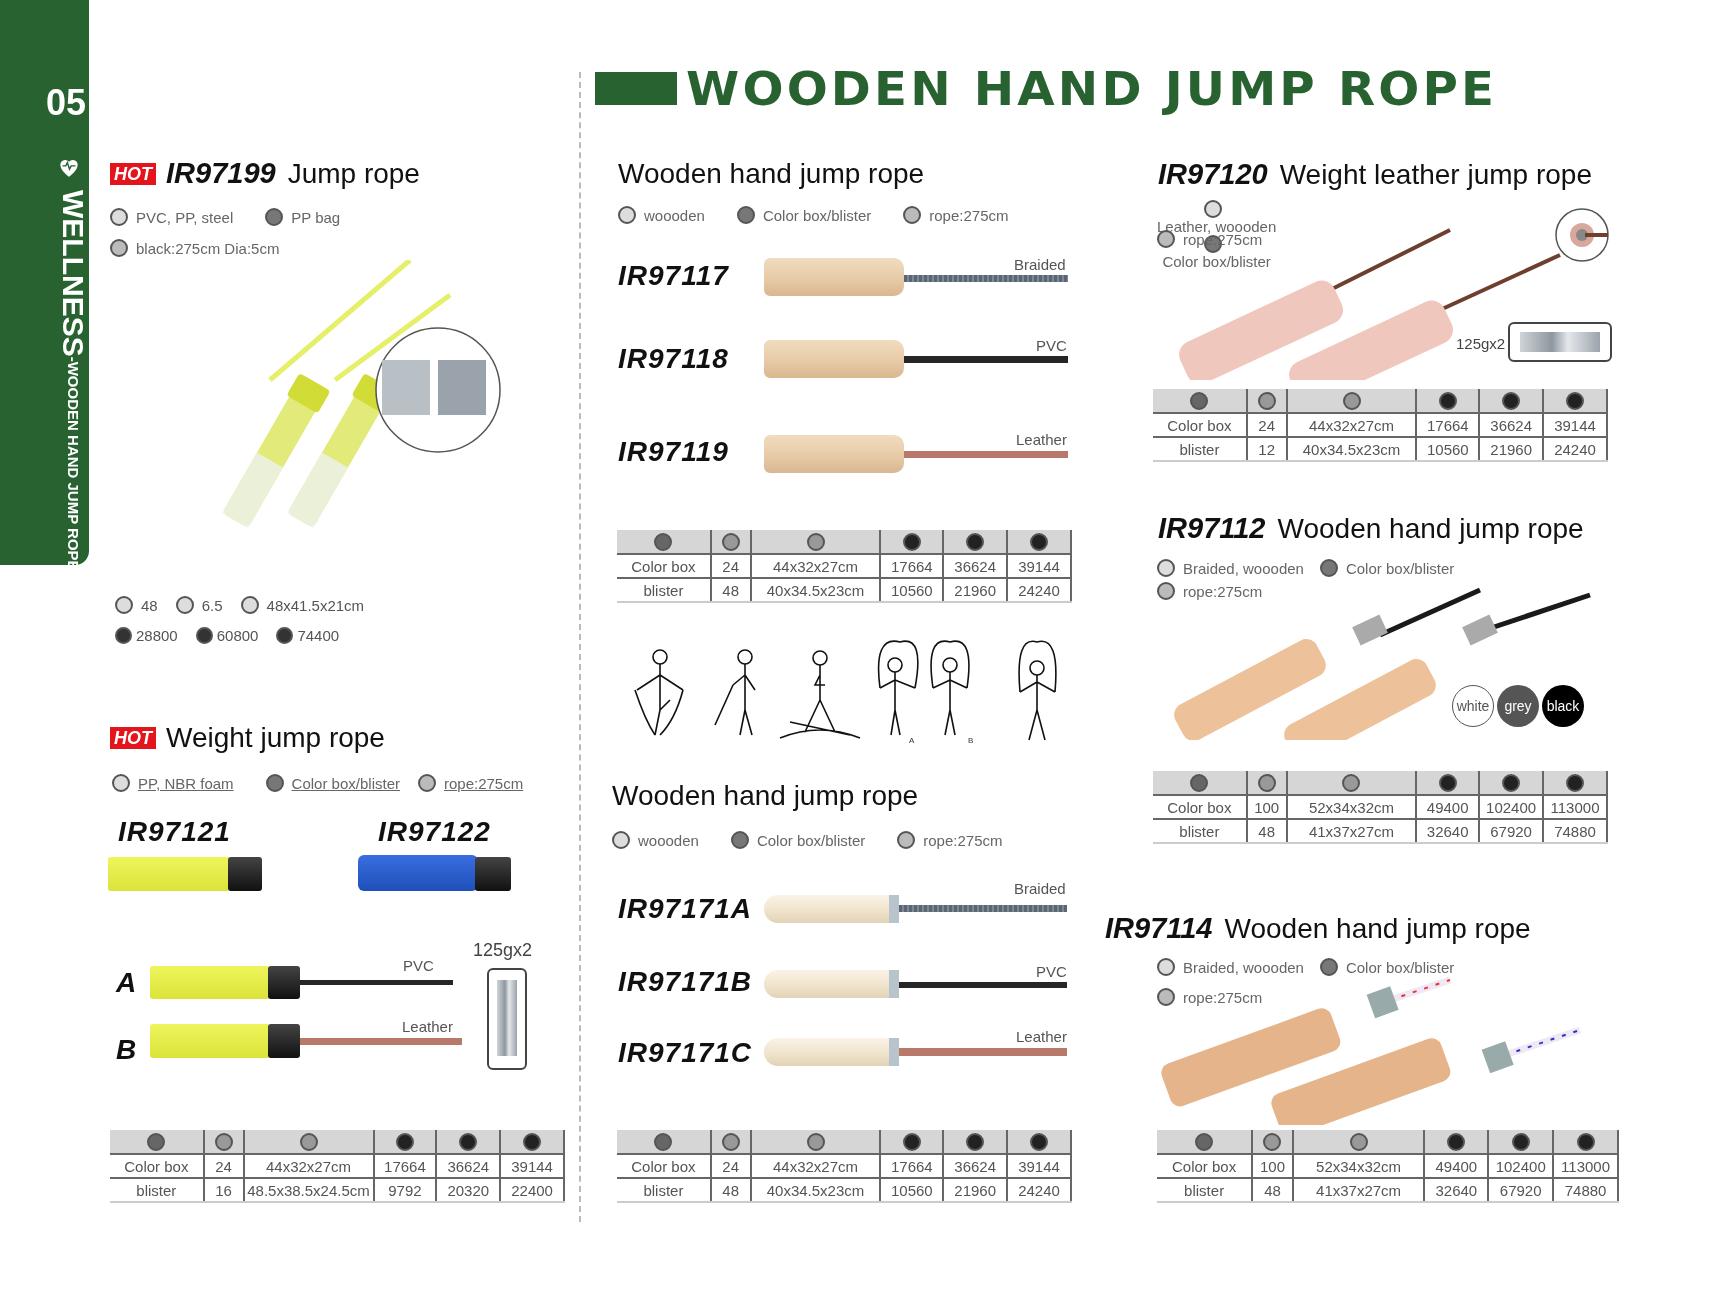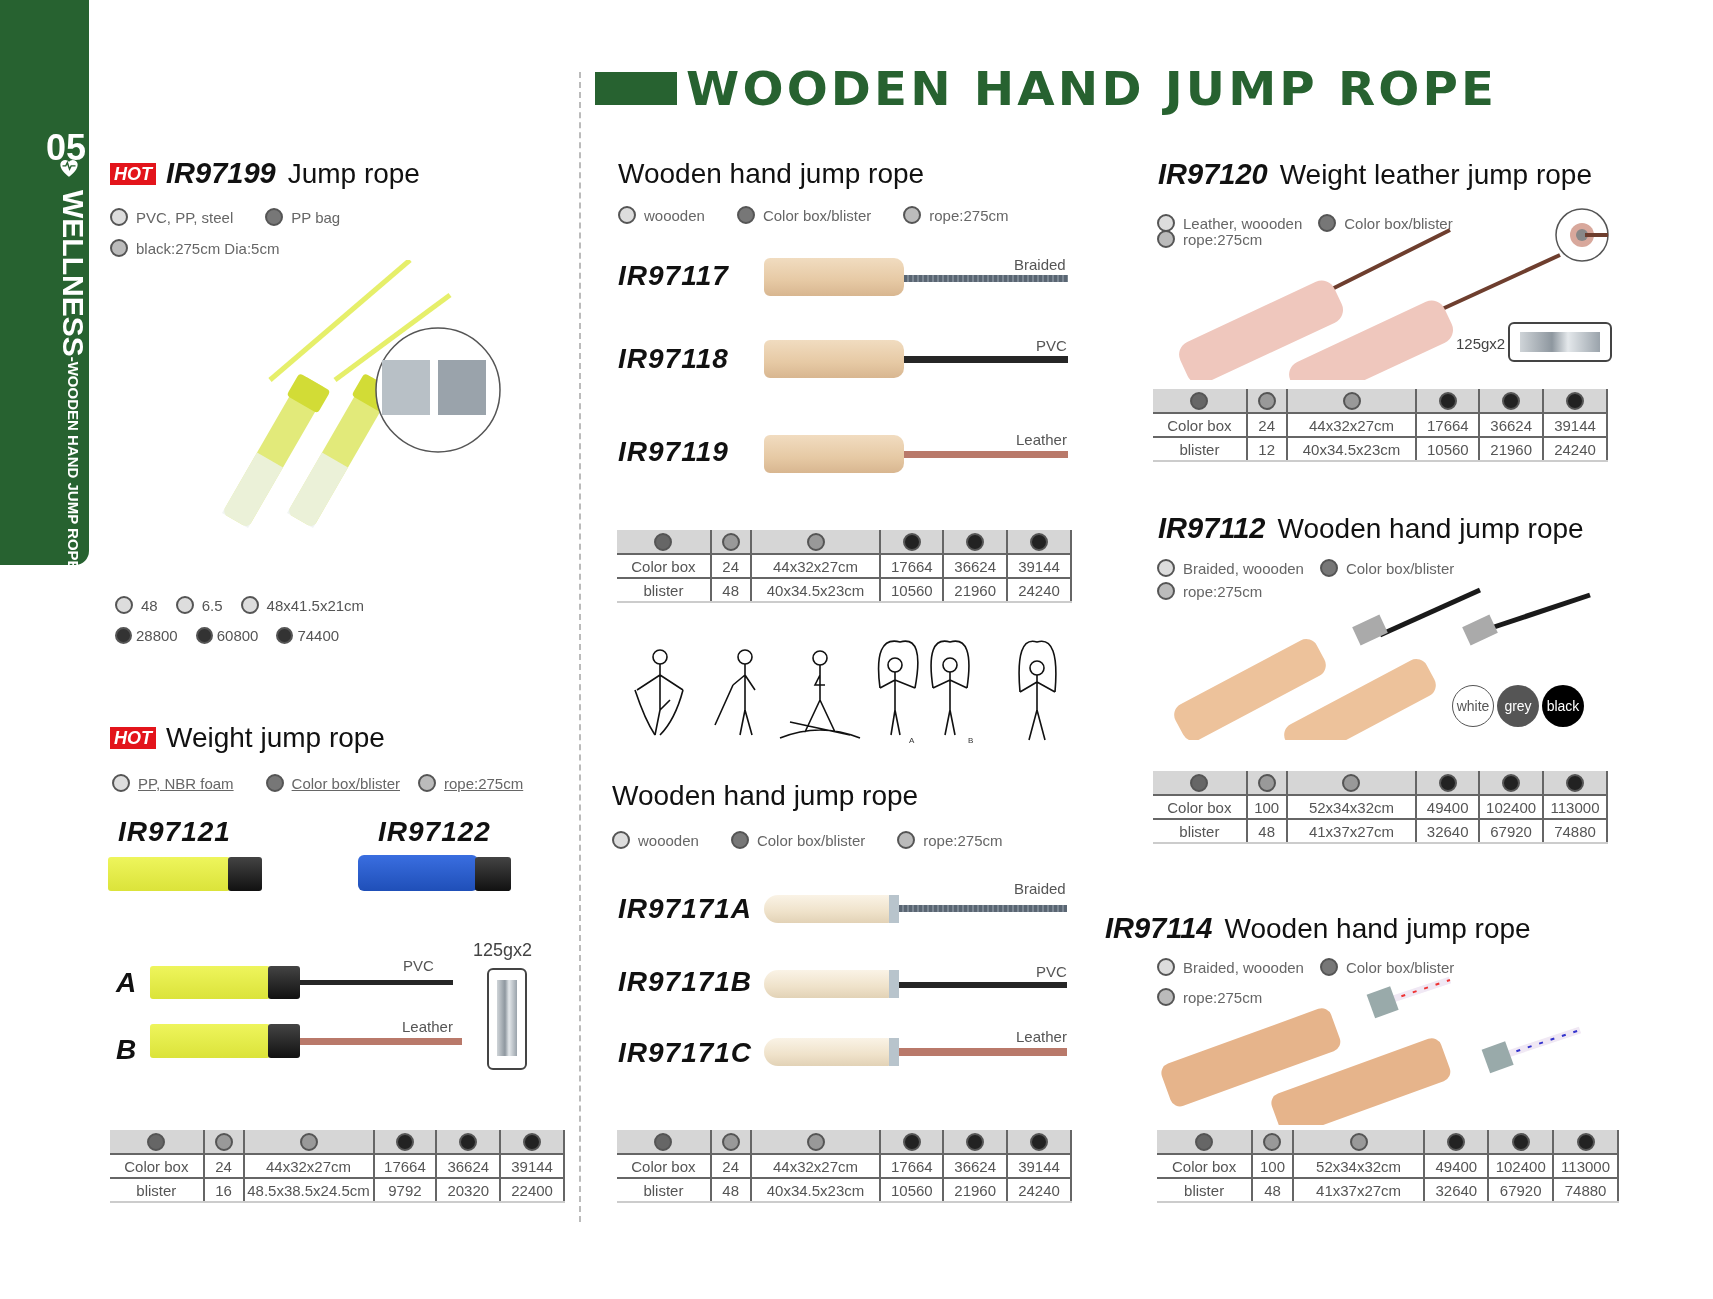--- a/index.html
+++ b/index.html
@@ -3,21 +3,21 @@
 <meta charset="utf-8">
 <style>
   * { box-sizing: border-box; margin: 0; padding: 0; }
   html, body { width: 1713px; height: 1299px; background: #ffffff; overflow: hidden; }
   body { position: relative; font-family: "Liberation Sans", sans-serif; color: #111; }
 
   .abs { position: absolute; }
 
   
   .side-tab { left: 0; top: 0; width: 89px; height: 565px; background: #276230; border-radius: 0 0 14px 0; }
-  .side-num { left: 46px; top: 82px; color: #fff; font-weight: bold; font-size: 36px; font-family: "Liberation Sans", sans-serif; margin-top: 45px; }
+  .side-num { left: 46px; top: 82px; color: #fff; font-weight: bold; font-size: 36px; font-family: "Liberation Sans", sans-serif; }
   .side-heart { left: 56px; top: 154px; width: 26px; height: 26px; }
   .side-text { left: 50px; top: 190px; width: 40px; height: 380px; }
   .side-text span.big { color: #fff; font-weight: bold; font-size: 30px; }
   .side-text span.small { color: #fff; font-weight: bold; font-size: 15px; }
   .side-vert { writing-mode: vertical-rl; white-space: nowrap; }
 
   
   .hdr-block { left: 595px; top: 72px; width: 82px; height: 33px; background: #276230; }
   .hdr-title { left: 686px; top: 62px; color: #276230; font-weight: 900; font-size: 46px; letter-spacing: 3px; font-family: "DejaVu Sans", sans-serif; transform: scaleX(1.05); transform-origin: left; font-stretch: expanded; }
   .divider { left: 579px; top: 72px; width: 0; height: 1150px; border-left: 2px dashed #bbb; }
@@ -349,21 +349,21 @@
         <td>10560</td>
         <td>21960</td>
         <td>24240</td>
   </tr>
 </tbody>
   </table>
 
 <div class="abs ptitle" style="left:1158px; top:158px;">
   <span class="pcode">IR97120</span><span>Weight leather jump rope</span>
 </div>
-<div class="abs spec" style="left:1157px; top:214px;">
+<div class="abs spec" style="left:1157px; top:200px;flex-direction:column;">
   <span class="ic"></span>
     <span>Leather, woooden</span>
   <span style="width:16px;display:inline-block"></span>
   <span class="ic pack"></span>
     <span>Color box/blister</span>
 </div>
 <div class="abs spec" style="left:1157px; top:230px;">
   <span class="ic rope"></span>
     <span>rope:275cm</span>
 </div>

